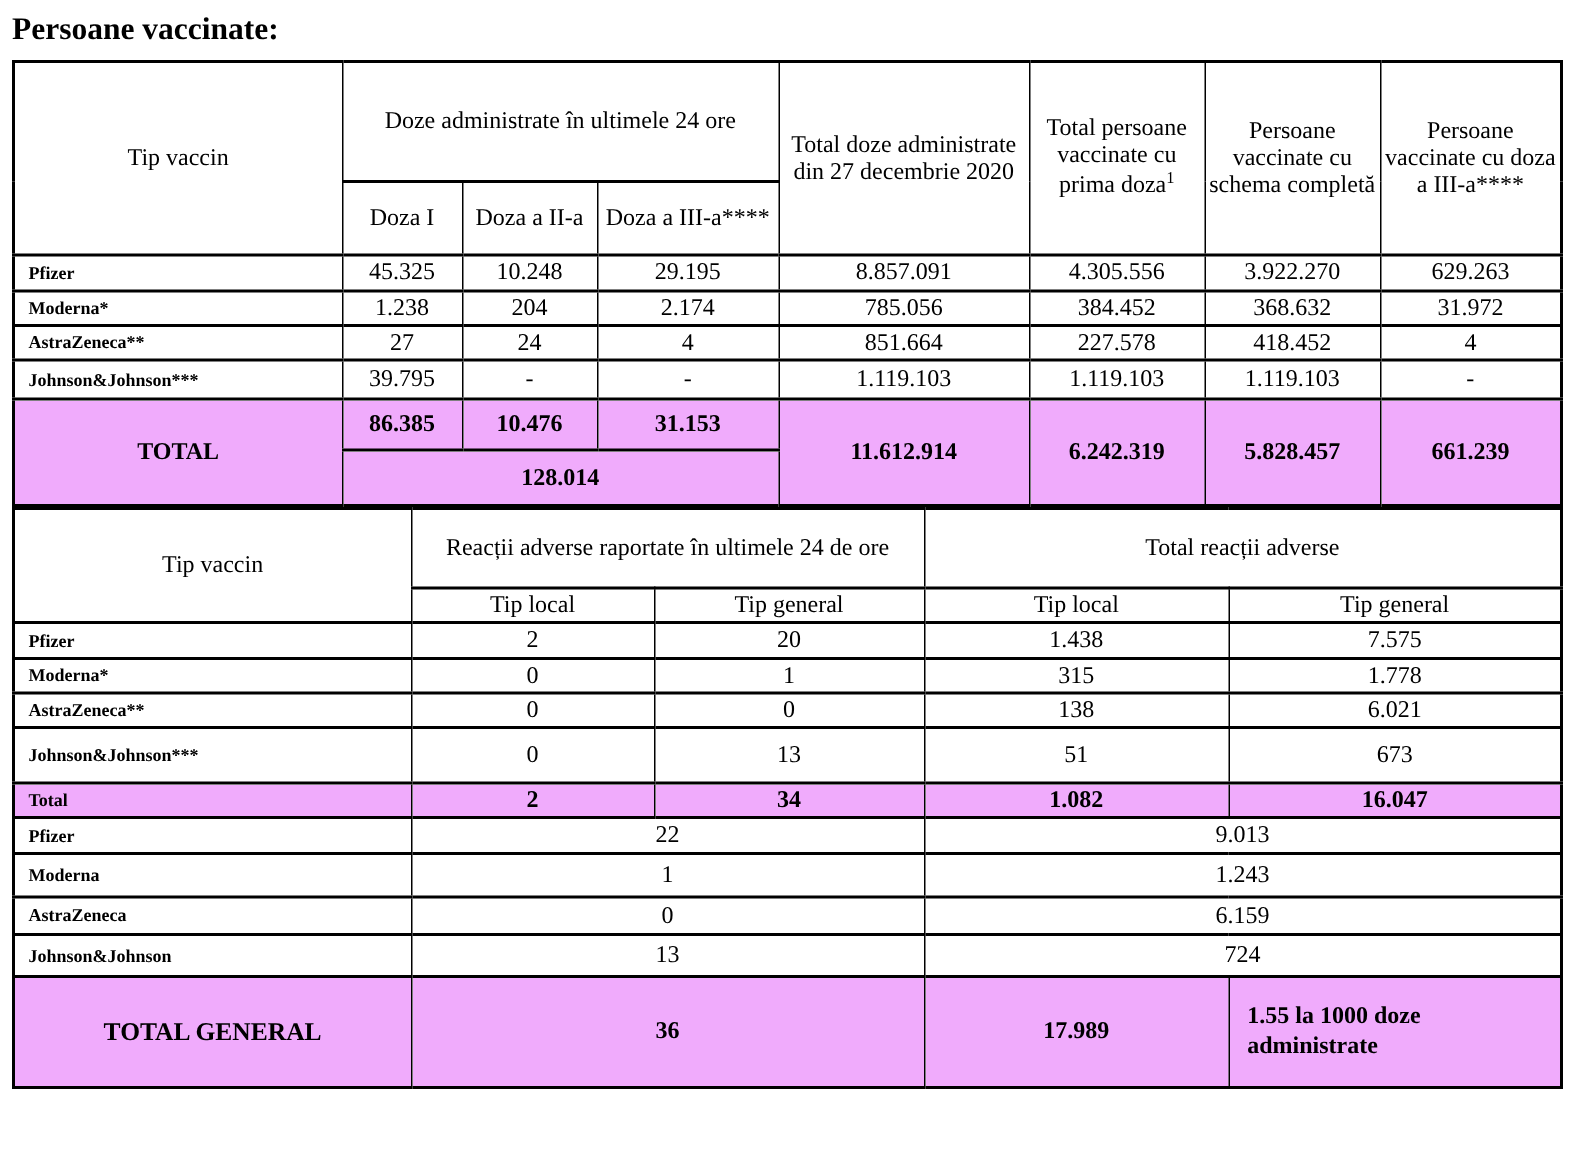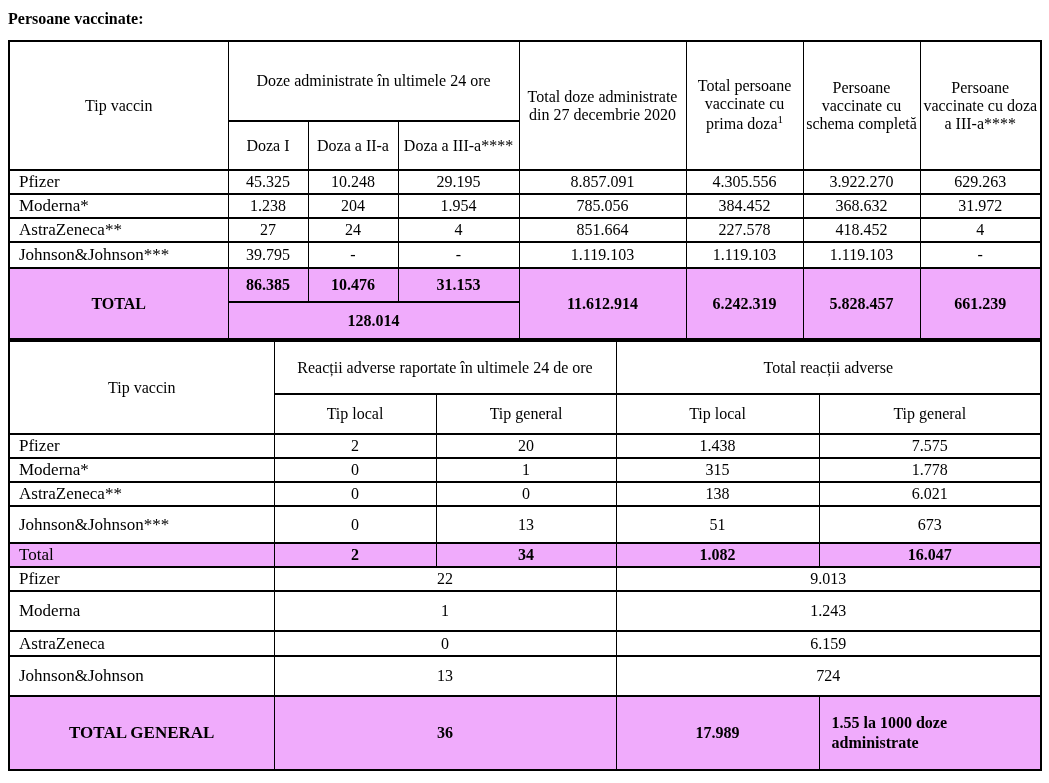--- a/index.html
+++ b/index.html
@@ -3,55 +3,55 @@
 <meta charset="utf-8">
 <style>
   html,body{margin:0;padding:0;background:#ffffff;}
   body{
     width:1049px;height:783px;overflow:hidden;
     font-family:"Liberation Serif","DejaVu Serif",serif;
     color:#000;
   }
   .page{padding:4px 8px 0 8px;}
   .section-title{
-    font-size:16px;font-weight:bold;line-height:26px;
+    font-size:21px;font-weight:bold;line-height:26px;
     margin:2px 0 8px 0;
   }
   .section-title.rapi{margin-top:11px;margin-bottom:5px;}
   table{
     border-collapse:collapse;table-layout:fixed;
     width:1032px;
     border:2px solid #000;
   }
   td,th{
     border:2px solid #000;
     border-left-width:1px;border-right-width:1px;
     font-size:16px;
     text-align:center;vertical-align:middle;
     padding:1px 2px;
     overflow:hidden;
   }
   th{font-weight:normal;}
   td.label{
-    text-align:left;padding-left:9px;font-weight:normal;font-size:17px;
+    text-align:left;padding-left:9px;font-weight:bold;font-size:12px;
     white-space:nowrap;
   }
   .grey{background:#f0abfc;}
   .bold{font-weight:bold;}
   td.rate-cell{text-align:left;padding-left:12px;font-weight:bold;line-height:20px;}
   sup{font-size:11px;}
   
   tr.t1h1{height:80px;} tr.t1h2{height:49px;}
   tr.t1r1{height:24px;} tr.t1r2{height:23px;} tr.t1r3{height:23px;} tr.t1r4{height:26px;}
   tr.t1ta{height:34px;} tr.t1tb{height:37px;}
   
-  tr.t2h1{height:53px;} tr.t2h2{height:40px;padding-left:23px;}
+  tr.t2h1{height:53px;} tr.t2h2{height:23px;padding-left:23px;}
   tr.t2r1{height:24px;} tr.t2r2{height:23px;} tr.t2r3{height:23px;} tr.t2r4{height:37px;}
   tr.t2tot{height:23px;}
-  tr.t2c1{height:24px;} tr.t2c2{height:40px;} tr.t2c3{height:25px;} tr.t2c4{height:40px;}
+  tr.t2c1{height:24px;} tr.t2c2{height:29px;} tr.t2c3{height:25px;} tr.t2c4{height:28px;}
   tr.t2tg{height:74px;}
 </style>
 </head>
 <body>
 
 <div class="page">
 
   <div class="section-title">Persoane vaccinate:</div>
 
   <table>
@@ -87,21 +87,21 @@
         <td>29.195</td>
         <td>8.857.091</td>
         <td>4.305.556</td>
         <td>3.922.270</td>
         <td>629.263</td>
       </tr>
       <tr class="t1r2">
         <td class="label">Moderna*</td>
         <td>1.238</td>
         <td>204</td>
-        <td>1.954</td>
+        <td>2.174</td>
         <td>785.056</td>
         <td>384.452</td>
         <td>368.632</td>
         <td>31.972</td>
       </tr>
       <tr class="t1r3">
         <td class="label">AstraZeneca**</td>
         <td>27</td>
         <td>24</td>
         <td>4</td>

